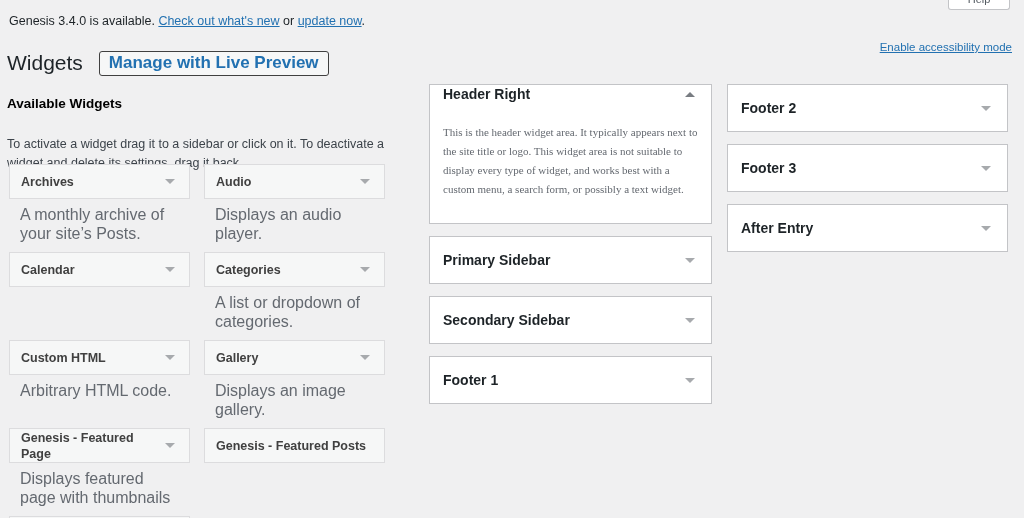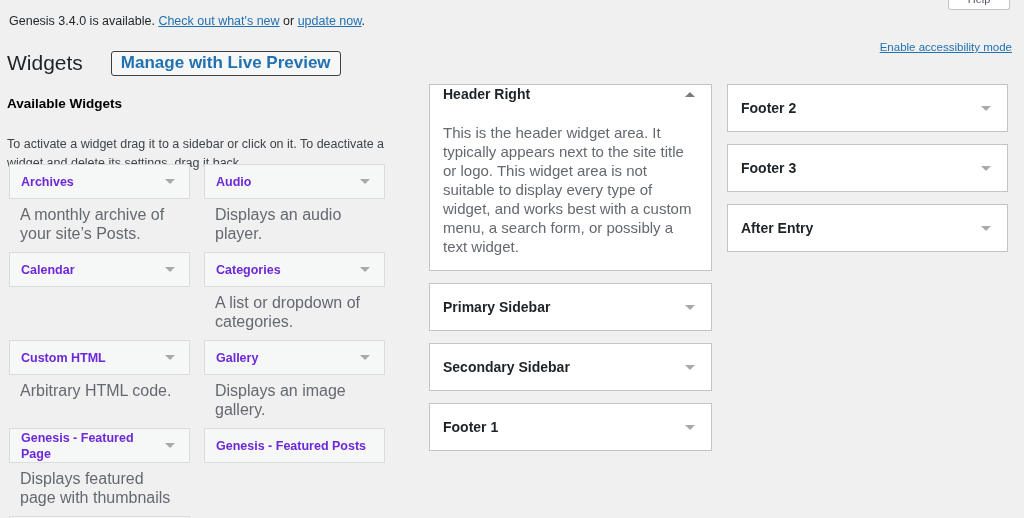--- a/index.html
+++ b/index.html
@@ -36,21 +36,21 @@
   
   .access-link {
     position: absolute; right: 12px; top: 41px;
     font-size: 11.5px; color: #2271b1;
     text-decoration: underline;
   }
 
   
   .title-row {
     position: absolute; left: 7px; top: 50px;
-    display: flex; align-items: center; gap: 28px;
+    display: flex; align-items: center; gap: 16px;
   }
   .page-title {
     font-size: 21px; font-weight: 400; color: #1d2327;
     line-height: 26px; margin: 0;
   }
   .btn-secondary {
     background: #f6f7f7;
     border: 1px solid #404040;
     color: #2271b1;
     font-size: 17px; font-weight: bold;
@@ -84,21 +84,21 @@
   .widget-cell { width: 181px; }
   .widget-card {
     background: #f6f7f7;
     border: 1px solid #dcdcde;
     height: 35px;
     display: flex; align-items: center;
     padding: 0 10px 0 11px;
     cursor: move;
   }
   .widget-card .w-title {
-    font-size: 12.5px; font-weight: bold; color: #6d28d9;
+    font-size: 12.5px; font-weight: bold; color: #404040;
     flex: 1; line-height: 16px;
   }
   .widget-desc {
     font-size: 16px; color: #646970;
     line-height: 19px;
     padding: 6px 10px 9px 11px;
     min-height: 42px;
   }
 
   
@@ -129,22 +129,22 @@
     padding: 0 12px 0 13px;
     height: 46px;
     cursor: pointer;
   }
   .panel-head .p-title {
     flex: 1;
     font-size: 14px; font-weight: bold; color: #1d2327;
     line-height: 18px;
   }
   .panel-body {
-    padding: 0 13px 14px 13px;
-    font-size: 15px; color: #646970; line-height: 19px;
+    padding: 0 13px 24px 13px;
+    font-size: 11px; color: #646970; line-height: 19px; font-family: Liberation Serif, serif;
   }
   .panel.expanded .panel-head { height: 38px; align-items: flex-start; padding-bottom: 4px; }
 </style>
 </head>
 <body>
 
 <div class="page">
 
   <div class="help-tab">
     <span>Help</span>

